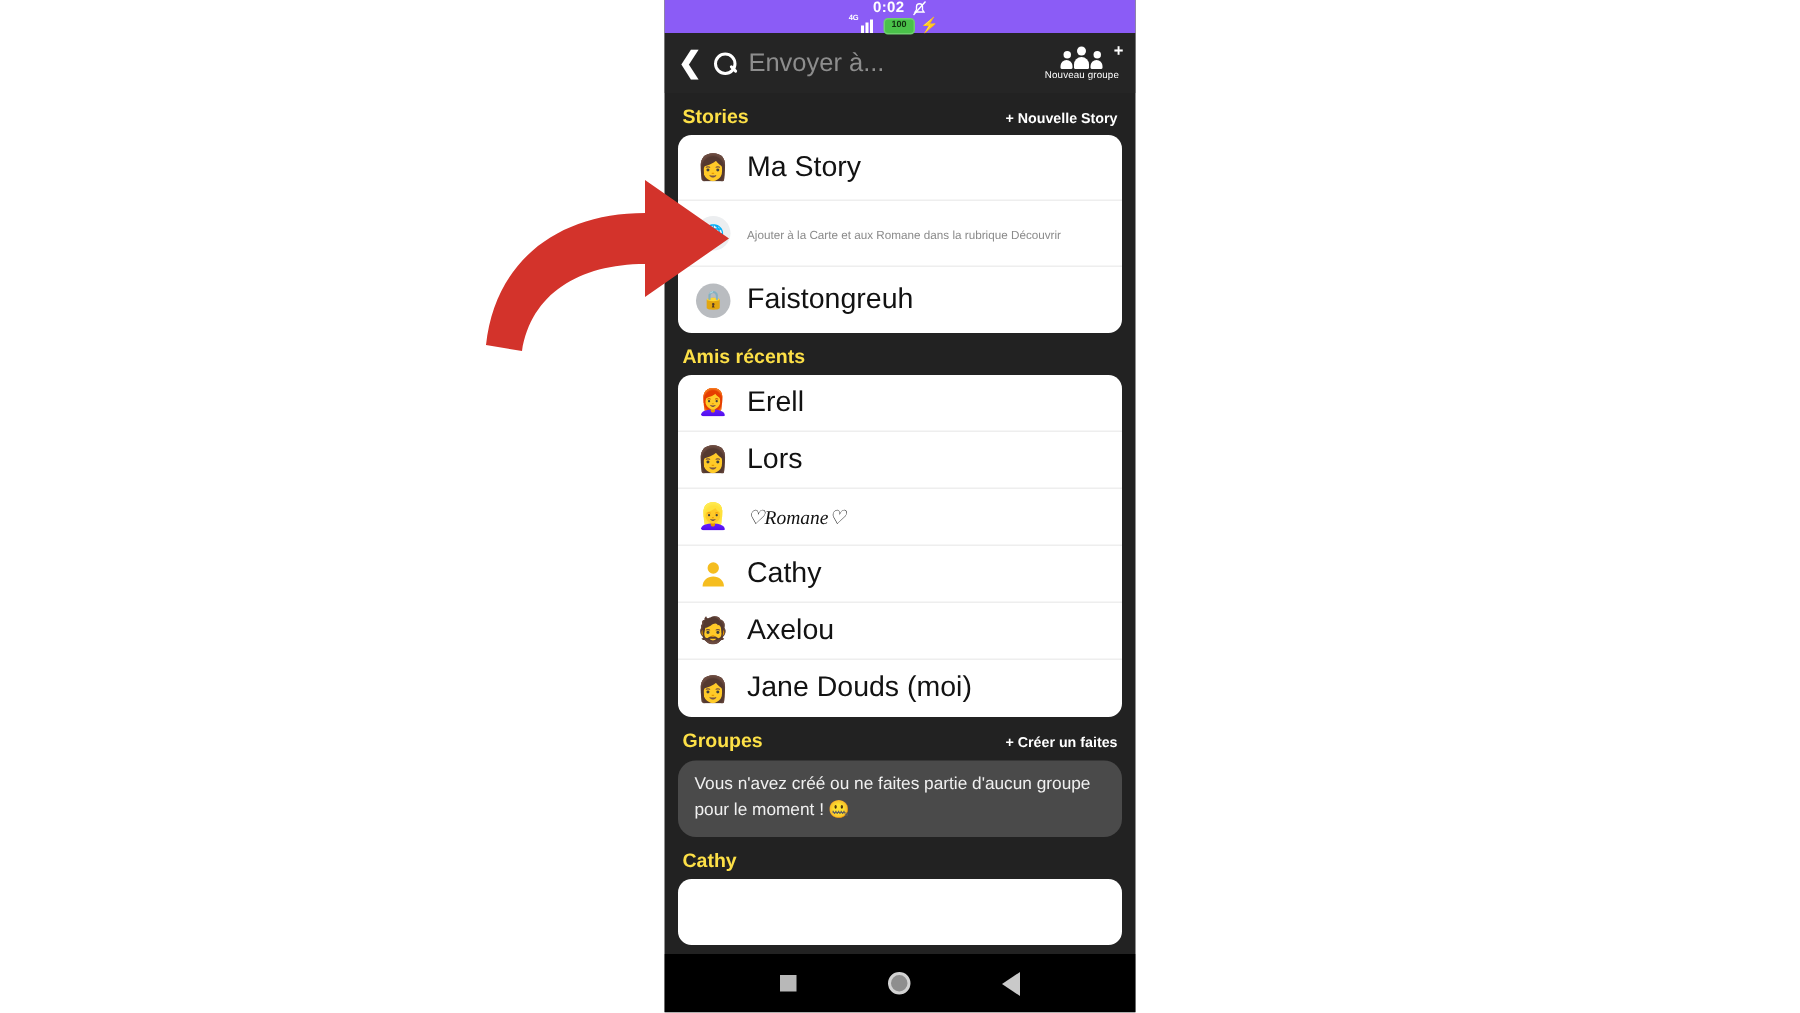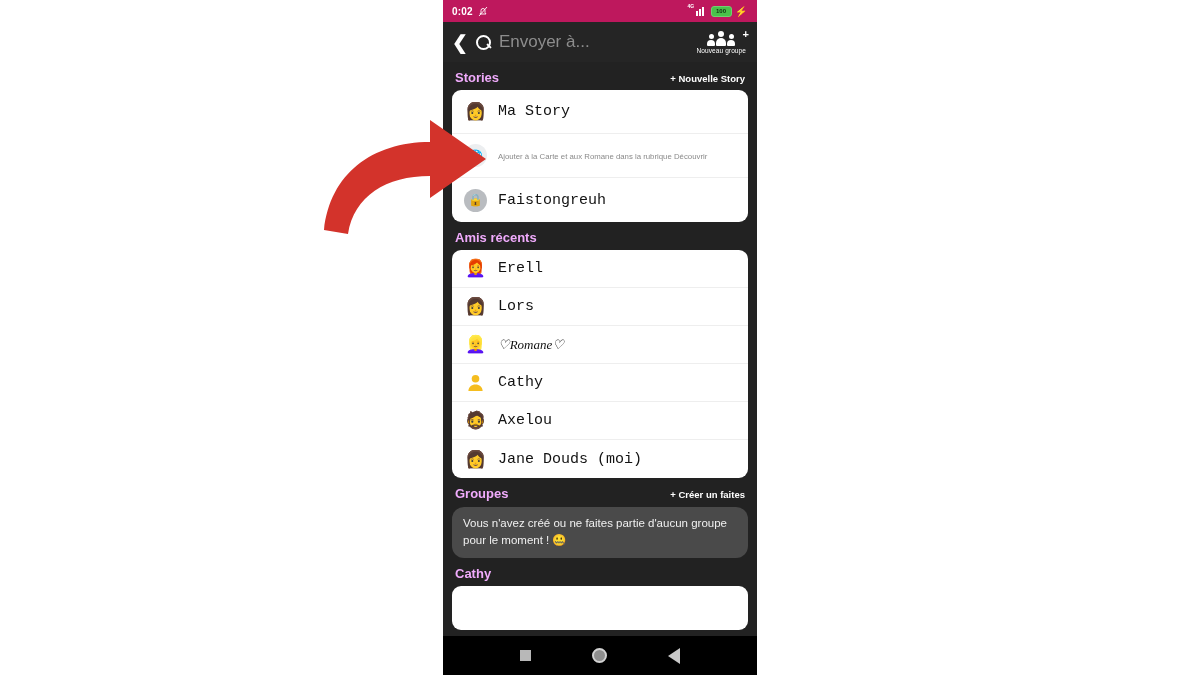--- a/index.html
+++ b/index.html
@@ -14,23 +14,23 @@
   
   #phone {
     position: absolute; left: 443px; top: 0;
     width: 314px; height: 675px;
     background: #222222;
     overflow: hidden;
   }
 
   
   .statusbar {
-    height: 22px; background: #be185d;
+    height: 22px; background: #8b5cf6;
     display: flex; align-items: center; justify-content: space-between;
-    padding: 0 9px; color: #ffffff;
+    padding: 0 9px; color: #ffffff; flex-direction: column;
   }
   .sb-left { display: flex; align-items: center; gap: 5px; }
   .sb-time { font-size: 10px; font-weight: bold; letter-spacing: .2px; }
   .sb-right { display: flex; align-items: center; gap: 4px; }
   .net { display: flex; align-items: flex-end; gap: 1px; position: relative; }
   .net i { display: block; width: 2px; background: #fff; }
   .net i:nth-child(1){height:3px}.net i:nth-child(2){height:5px}
   .net i:nth-child(3){height:7px}.net i:nth-child(4){height:9px}
   .net-label { position: absolute; top: -4px; left: -8px; font-size: 5px; font-weight: bold; }
   .battery {
@@ -74,33 +74,33 @@
   .plus-badge { position: absolute; right: -3px; top: -2px; color: #fff; font-size: 11px; font-weight: bold; line-height: 1; }
   .newgrp-lbl { font-size: 6.5px; margin-top: 1px; letter-spacing: .1px; }
 
   
   .body { height: 574px; overflow: hidden; padding: 0 9px; }
 
   .sec-head {
     display: flex; align-items: baseline; justify-content: space-between;
     padding: 8px 3px 5px 3px;
   }
-  .sec-title { color: #f0abfc; font-size: 13px; font-weight: bold; }
+  .sec-title { color: #fde047; font-size: 13px; font-weight: bold; }
   .sec-action { color: #ffffff; font-size: 9.5px; font-weight: bold; }
 
   .card { background: #ffffff; border-radius: 9px; overflow: hidden; }
 
   .row {
     display: flex; align-items: center; gap: 11px;
     padding: 0 12px; height: 38px;
     border-bottom: 1px solid #eeeeee;
   }
   .row:last-child { border-bottom: none; }
   .row.tall { height: 44px; align-items: center; }
-  .row-name { color: #121212; font-size: 15px; font-family: Liberation Mono, monospace; }
+  .row-name { color: #121212; font-size: 19px; }
   .row-name.script { font-family: "Liberation Serif", serif; font-style: italic; font-size: 13px; }
   .row-sub { color: #8a8a8a; font-size: 7.8px; margin-top: 2px; }
   .row-text { display: flex; flex-direction: column; justify-content: center; }
 
   .av { width: 23px; height: 23px; border-radius: 50%; flex: 0 0 auto;
         display: flex; align-items: center; justify-content: center;
         font-size: 17px; line-height: 1; overflow: hidden; }
   .av.globe { background: #eceef0; font-size: 12px; }
   .av.lock  { background: #b9bcc0; font-size: 12px; }
   .av.sil { font-size: 21px; }

